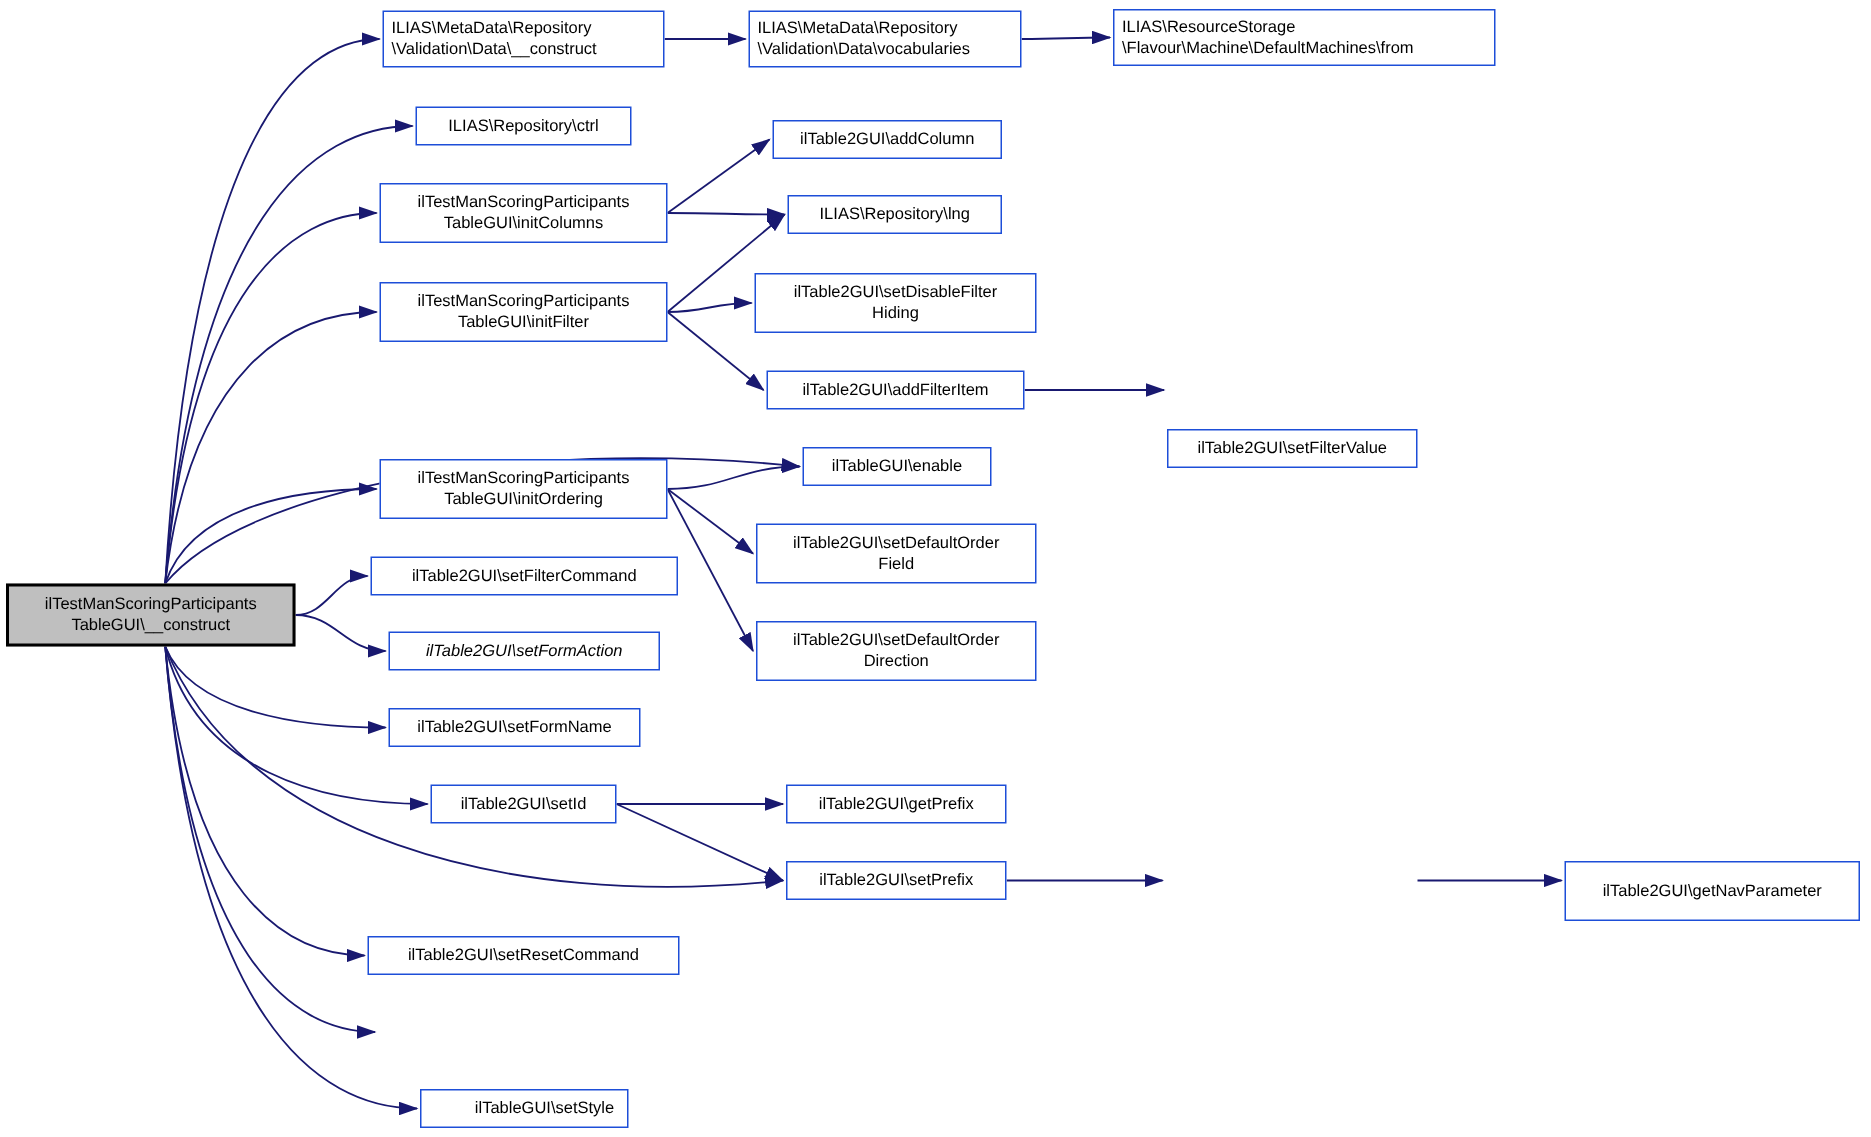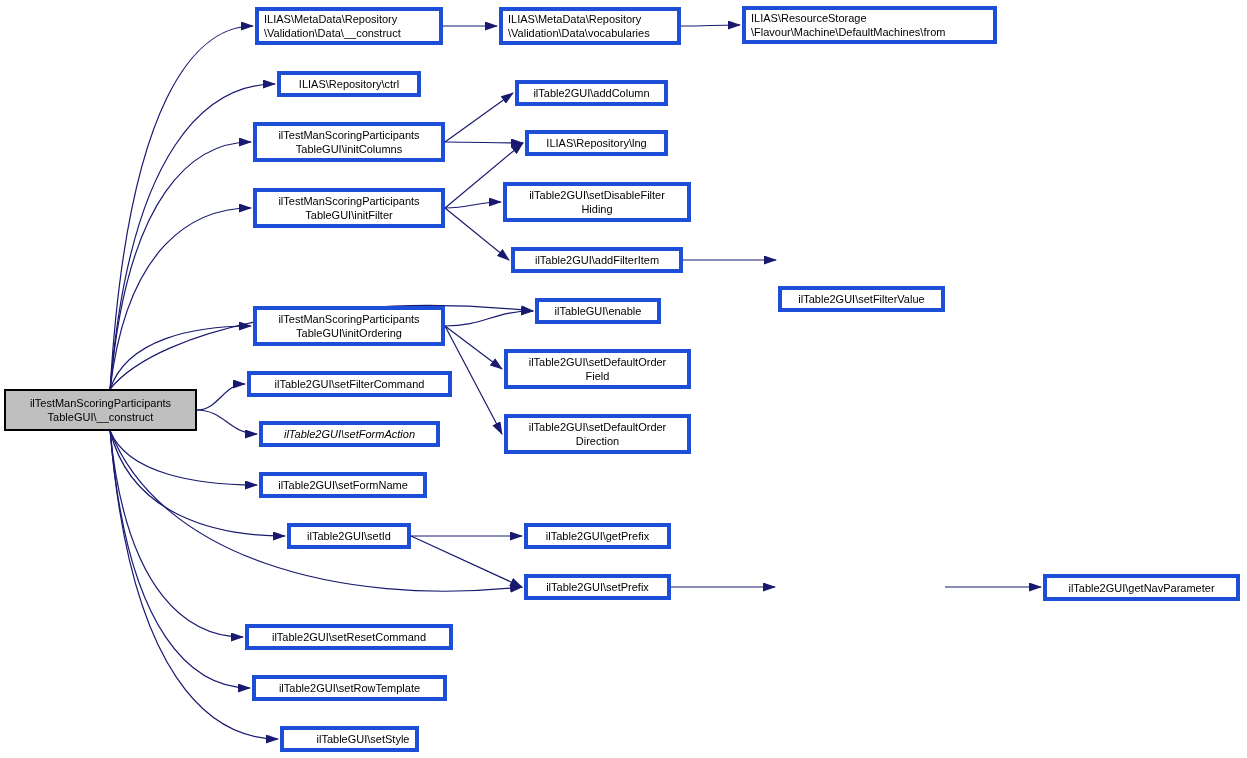--- a/index.html
+++ b/index.html
@@ -9,21 +9,21 @@
     height:758px;
     font-family:"Liberation Sans", sans-serif;
     background:#ffffff;
     overflow:hidden;
   }
   #edges { position:absolute; left:0; top:0; }
   .node {
     position:absolute;
     box-sizing:border-box;
     background:#ffffff;
-    border:4px solid #1d4ed8;
+    border:1px solid #1d4ed8;
     color:#000000;
     display:flex;
     flex-direction:column;
     align-items:center;
     justify-content:center;
     font-size:11px;
     line-height:14px;
     white-space:nowrap;
     cursor:pointer;
   }
@@ -105,23 +105,20 @@
     </div>
     <div class="node" style="left: 259px; top: 472px; width: 168px; height: 26px;">
       <span>ilTable2GUI\setFormName</span>
     </div>
     <div class="node" style="left: 287px; top: 523px; width: 124px; height: 26px;">
       <span>ilTable2GUI\setId</span>
     </div>
     <div class="node" style="left: 245px; top: 624px; width: 208px; height: 26px;">
       <span>ilTable2GUI\setResetCommand</span>
     </div>
-    <div class="node" style="left: 252px; top: 675px; width: 195px; height: 26px;">
-      <span>ilTable2GUI\setRowTemplate</span>
-    </div>
     <div class="node" style="left: 280px; top: 726px; width: 139px; height: 26px; padding-left: 27px;">
       <span>ilTableGUI\setStyle</span>
     </div>
     <div class="node align-left" style="left: 499px; top: 7px; width: 182px; height: 38px;">
       <span>ILIAS\MetaData\Repository</span>
       <span>\Validation\Data\vocabularies</span>
     </div>
     <div class="node" style="left: 515px; top: 80px; width: 153px; height: 26px;">
       <span>ilTable2GUI\addColumn</span>
     </div>
@@ -152,16 +149,16 @@
     <div class="node" style="left: 524px; top: 574px; width: 147px; height: 26px;">
       <span>ilTable2GUI\setPrefix</span>
     </div>
     <div class="node align-left" style="left: 742px; top: 6px; width: 255px; height: 38px;">
       <span>ILIAS\ResourceStorage</span>
       <span>\Flavour\Machine\DefaultMachines\from</span>
     </div>
     <div class="node" style="left: 778px; top: 247px; width: 167px; height: 26px; margin-top: 39px;">
       <span>ilTable2GUI\setFilterValue</span>
     </div>
-    <div class="node" style="left: 1043px; top: 574px; width: 197px; height: 27px;">
+    <div class="node" style="left: 1043px; top: 574px; width: 197px; height: 40px;">
       <span>ilTable2GUI\getNavParameter</span>
     </div>
   </div>
 
 </body></html>

